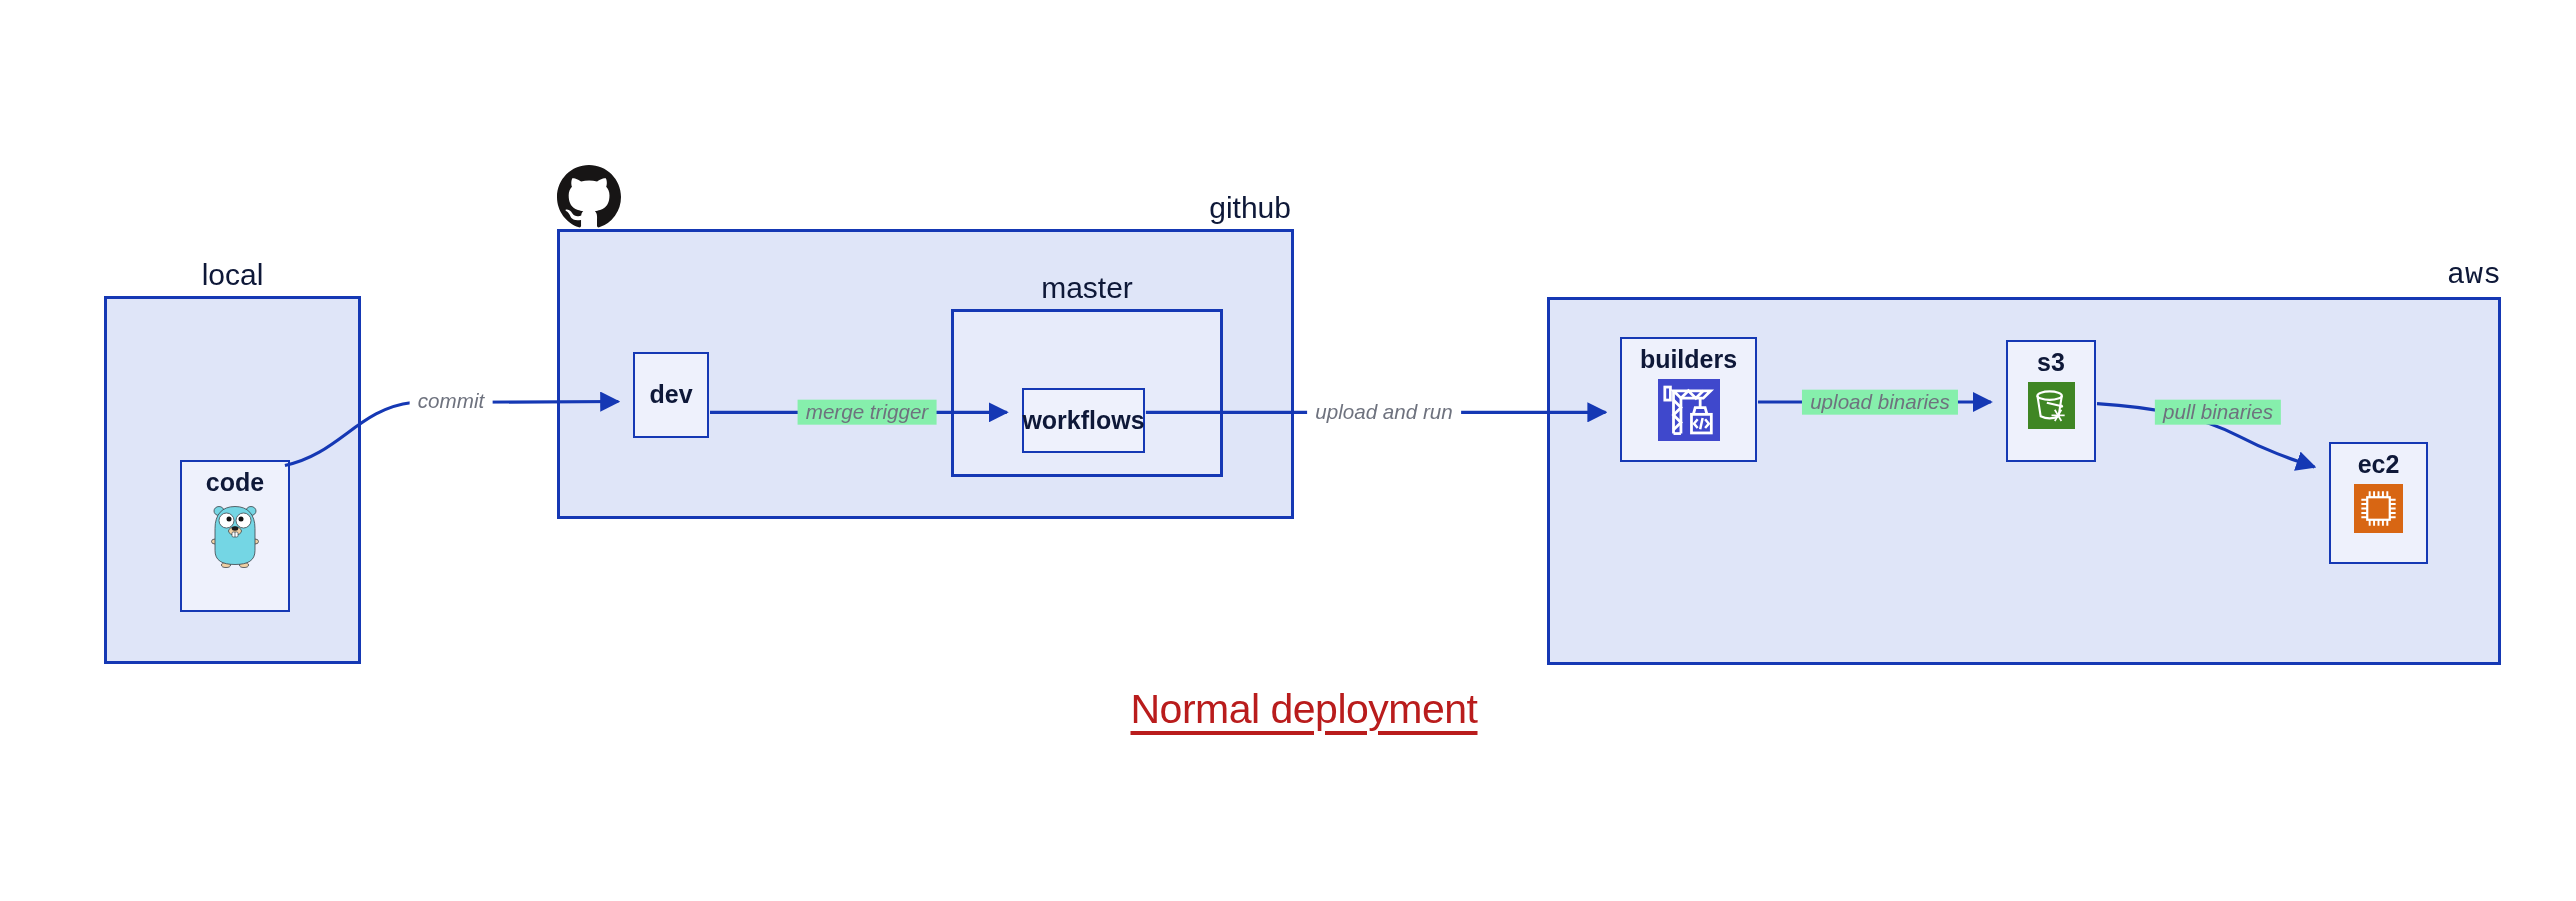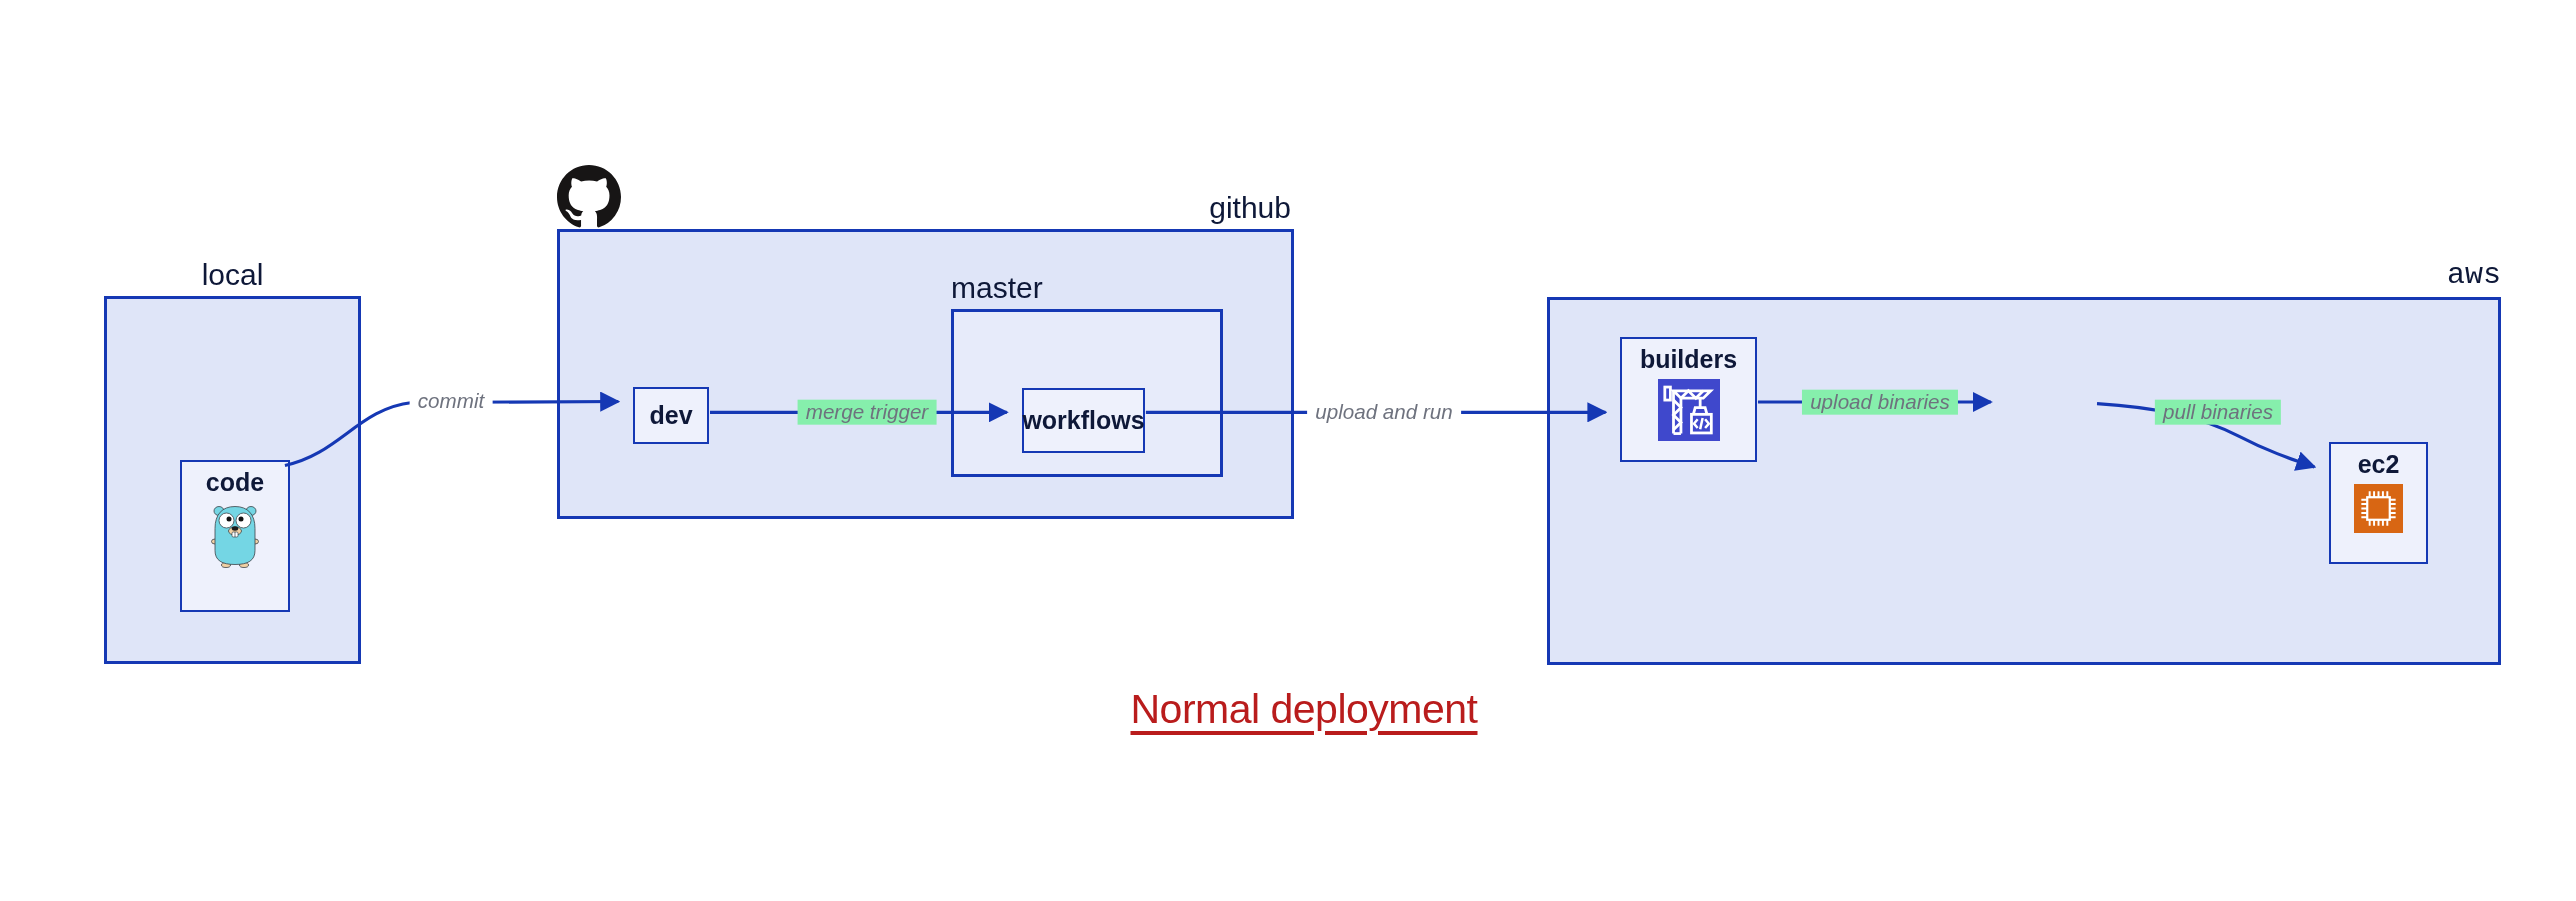--- a/index.html
+++ b/index.html
@@ -54,21 +54,21 @@
   <div class="container" style="left:557px;top:229px;width:737px;height:290px;"></div>
 
   <div class="container level2" style="left:951px;top:309px;width:272px;height:168px;"></div>
 
   <div class="container" style="left:1547px;top:297px;width:954px;height:368px;"></div>
 
   <div class="container-title" style="left:557px;top:189px;width:734px;text-align:right;">github</div>
 
   <div class="container-title" style="left:104px;top:256px;width:257px;text-align:center;">local</div>
 
-  <div class="container-title" style="left:951px;top:269px;width:272px;">master</div>
+  <div class="container-title" style="left:951px;top:269px;width:272px;text-align:center;">master</div>
 
   <div class="container-title" style="left:1547px;top:257px;width:954px;text-align:right;font-family:Liberation Mono, monospace;">aws</div>
 
   <span class="octocat" style="left:557px;top:165px;">
     <svg width="64" height="64" viewBox="0 0 16 16" aria-hidden="true">
       <path fill="#171515" d="M8 0C3.58 0 0 3.58 0 8c0 3.54 2.29 6.53 5.47 7.59.4.07.55-.17.55-.38 0-.19-.01-.82-.01-1.49-2.01.37-2.53-.49-2.69-.94-.09-.23-.48-.94-.82-1.13-.28-.15-.68-.52-.01-.53.63-.01 1.08.58 1.23.82.72 1.21 1.87.87 2.33.66.07-.52.28-.87.51-1.07-1.78-.2-3.64-.89-3.64-3.95 0-.87.31-1.59.82-2.15-.08-.2-.36-1.02.08-2.12 0 0 .67-.21 2.2.82.64-.18 1.32-.27 2-.27s1.36.09 2 .27c1.53-1.04 2.2-.82 2.2-.82.44 1.1.16 1.92.08 2.12.51.56.82 1.27.82 2.15 0 3.07-1.87 3.75-3.65 3.95.29.25.54.73.54 1.48 0 1.07-.01 1.93-.01 2.2 0 .21.15.46.55.38A8.01 8.01 0 0 0 16 8c0-4.42-3.58-8-8-8z"></path>
     </svg>
   </span>
 
   <div class="node" style="left:180px;top:440px;width:110px;height:152px;margin-top:20px;">
@@ -89,21 +89,21 @@
         <circle cx="38" cy="33" r="5" fill="#111111"></circle>
         <circle cx="62" cy="33" r="5" fill="#111111"></circle>
         <ellipse cx="50" cy="57" rx="13" ry="8" fill="#f2d1a4" stroke="#3c4348" stroke-width="1.6"></ellipse>
         <ellipse cx="50" cy="52" rx="6.5" ry="4.5" fill="#1b1b1b"></ellipse>
         <rect x="44" y="59" width="12" height="10" rx="2.5" fill="#ffffff" stroke="#3c4348" stroke-width="1.4"></rect>
         <line x1="50" y1="59" x2="50" y2="69" stroke="#3c4348" stroke-width="1.4"></line>
       </svg>
     </span>
   </div>
 
-  <div class="node centered" style="left:633px;top:387px;width:76px;height:57px;">
+  <div class="node centered" style="left:633px;top:352px;width:76px;height:86px;">
     <div class="node-label">dev</div>
   </div>
 
   <div class="node centered" style="left:1022px;top:388px;width:123px;height:65px;">
     <div class="node-label">workflows</div>
   </div>
 
   <div class="node" style="left:1620px;top:337px;width:137px;height:125px;">
     <div class="node-label">builders</div>
     <span class="icon">
@@ -122,20 +122,39 @@
         </g>
         <g stroke="#ffffff" stroke-width="4" fill="none">
           <path d="M64 65 L 58 72 L 64 79"></path>
           <path d="M76 65 L 82 72 L 76 79"></path>
           <path d="M72 63 L 68 81"></path>
         </g>
       </svg>
     </span>
   </div>
 
+  <div class="node" style="left:2006px;top:340px;width:90px;height:122px;">
+    <div class="node-label">s3</div>
+    <span class="icon">
+      <svg width="47" height="47" viewBox="0 0 100 100" aria-hidden="true">
+        <rect width="100" height="100" fill="#3F8624"></rect>
+        <g stroke="#ffffff" stroke-width="4.5" fill="none">
+          <ellipse cx="46" cy="29" rx="26" ry="9"></ellipse>
+          <path d="M20 29 L 27 73 Q 46 82 65 73 L 72 29"></path>
+          <path d="M40 44 L 70 51"></path>
+        </g>
+        <circle cx="71" cy="51.5" r="3.5" fill="#ffffff"></circle>
+        <g stroke="#ffffff" stroke-width="3.6" fill="none">
+          <path d="M50 71 H 78"></path>
+          <path d="M57 59 L 71 83"></path>
+          <path d="M71 59 L 57 83"></path>
+        </g>
+      </svg>
+    </span>
+  </div>
 
   <div class="node" style="left:2329px;top:442px;width:99px;height:122px;">
     <div class="node-label">ec2</div>
     <span class="icon">
       <svg width="49" height="49" viewBox="0 0 100 100" aria-hidden="true">
         <rect width="100" height="100" fill="#D86613"></rect>
         <rect x="27" y="27" width="46" height="46" fill="none" stroke="#ffffff" stroke-width="4.5"></rect>
         <g stroke="#ffffff" stroke-width="4">
           <path d="M32 15 V 27 M41 15 V 27 M50 15 V 27 M59 15 V 27 M68 15 V 27"></path>
           <path d="M32 73 V 85 M41 73 V 85 M50 73 V 85 M59 73 V 85 M68 73 V 85"></path>

